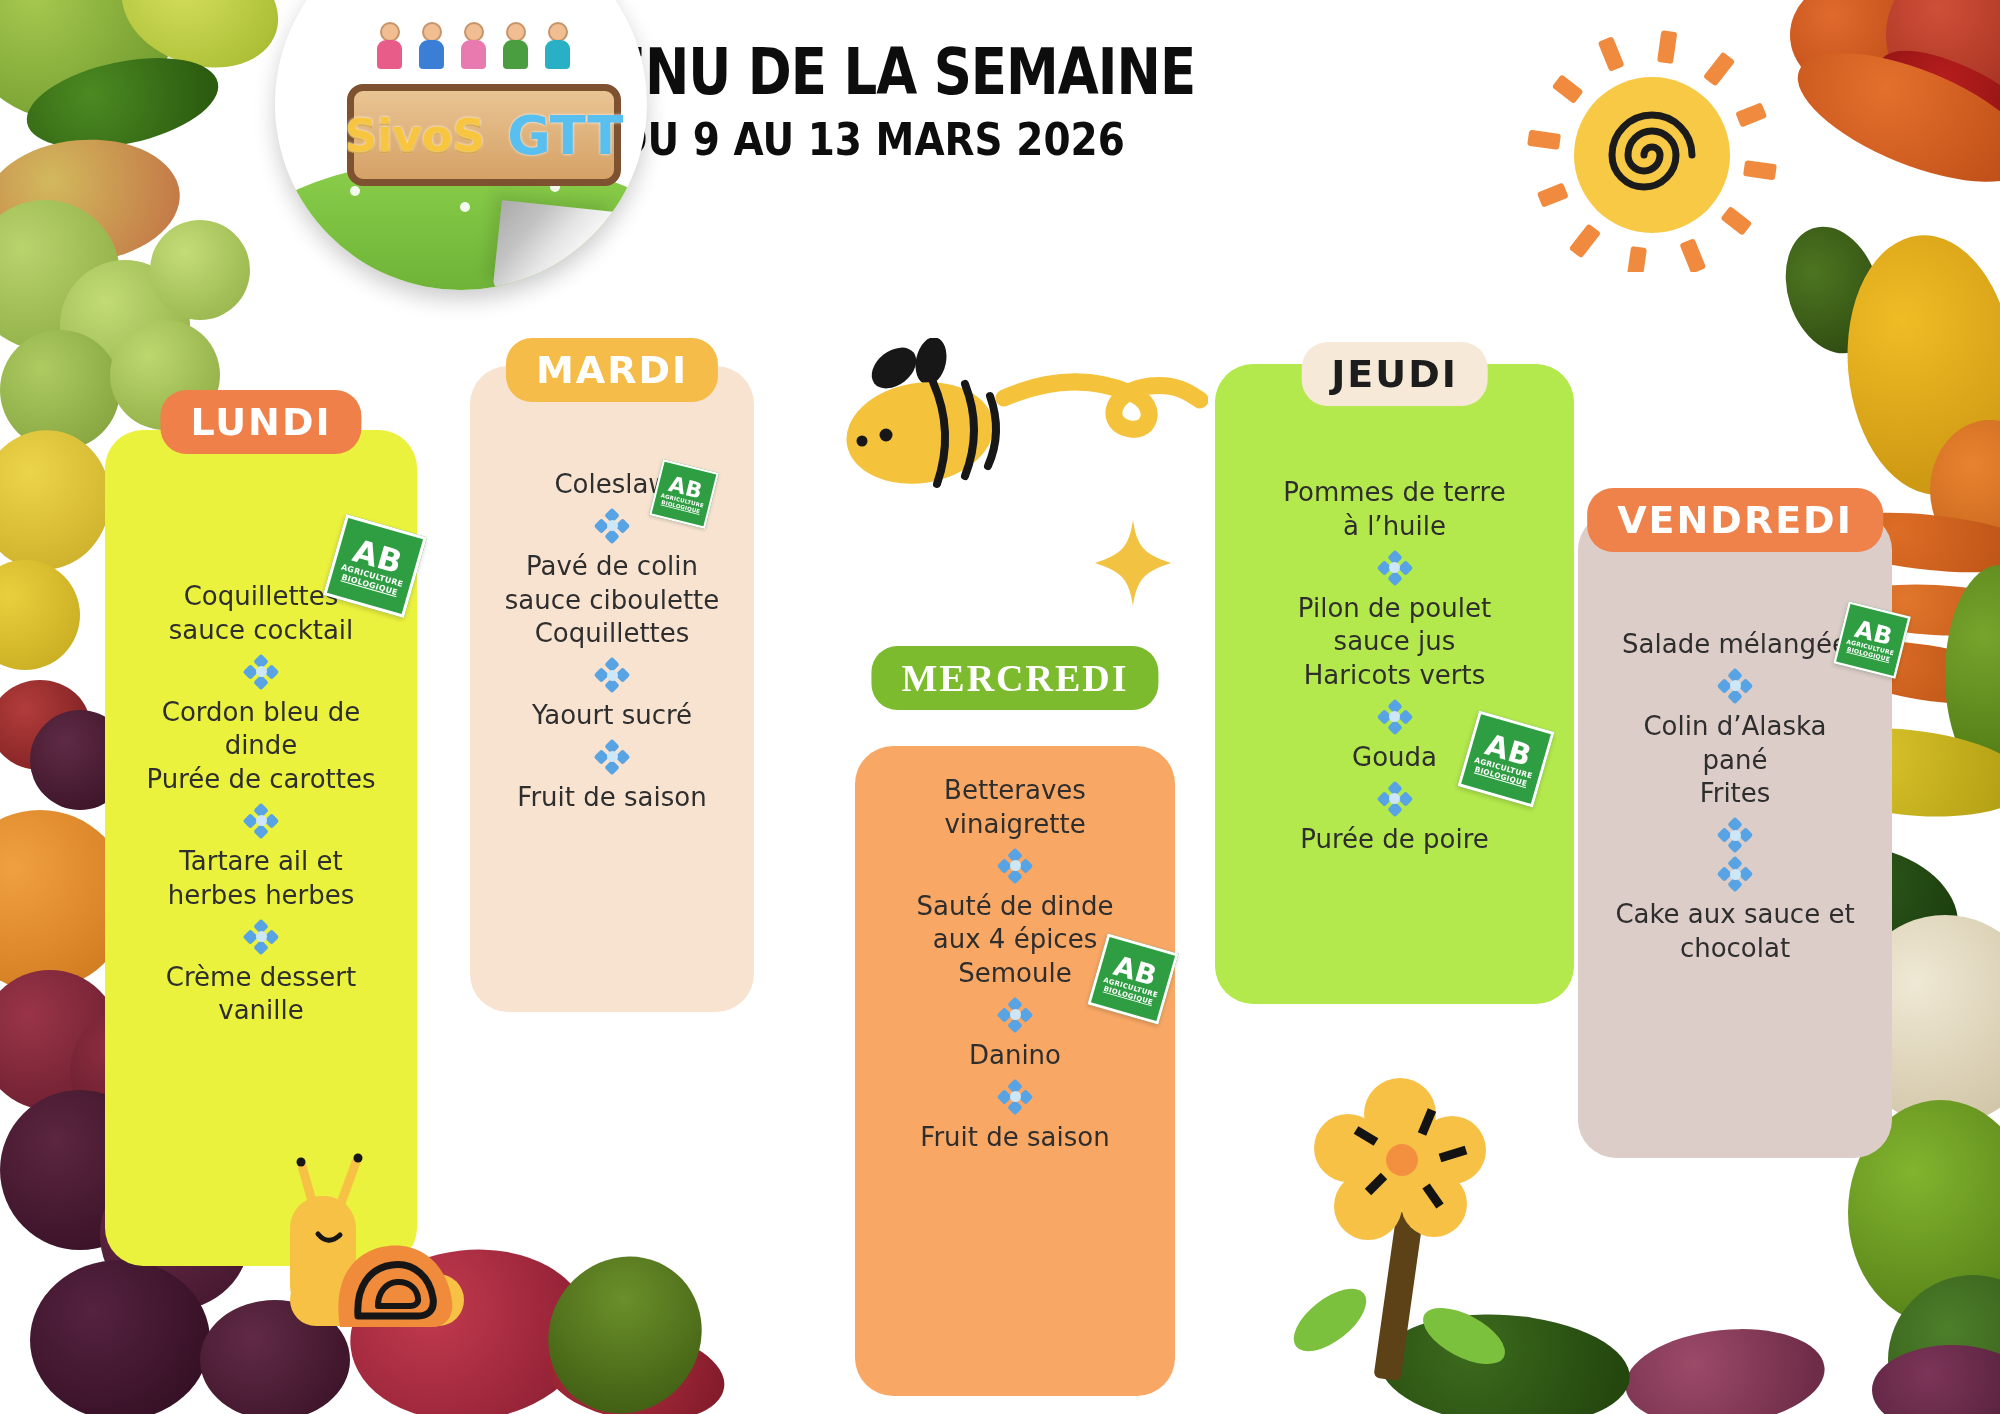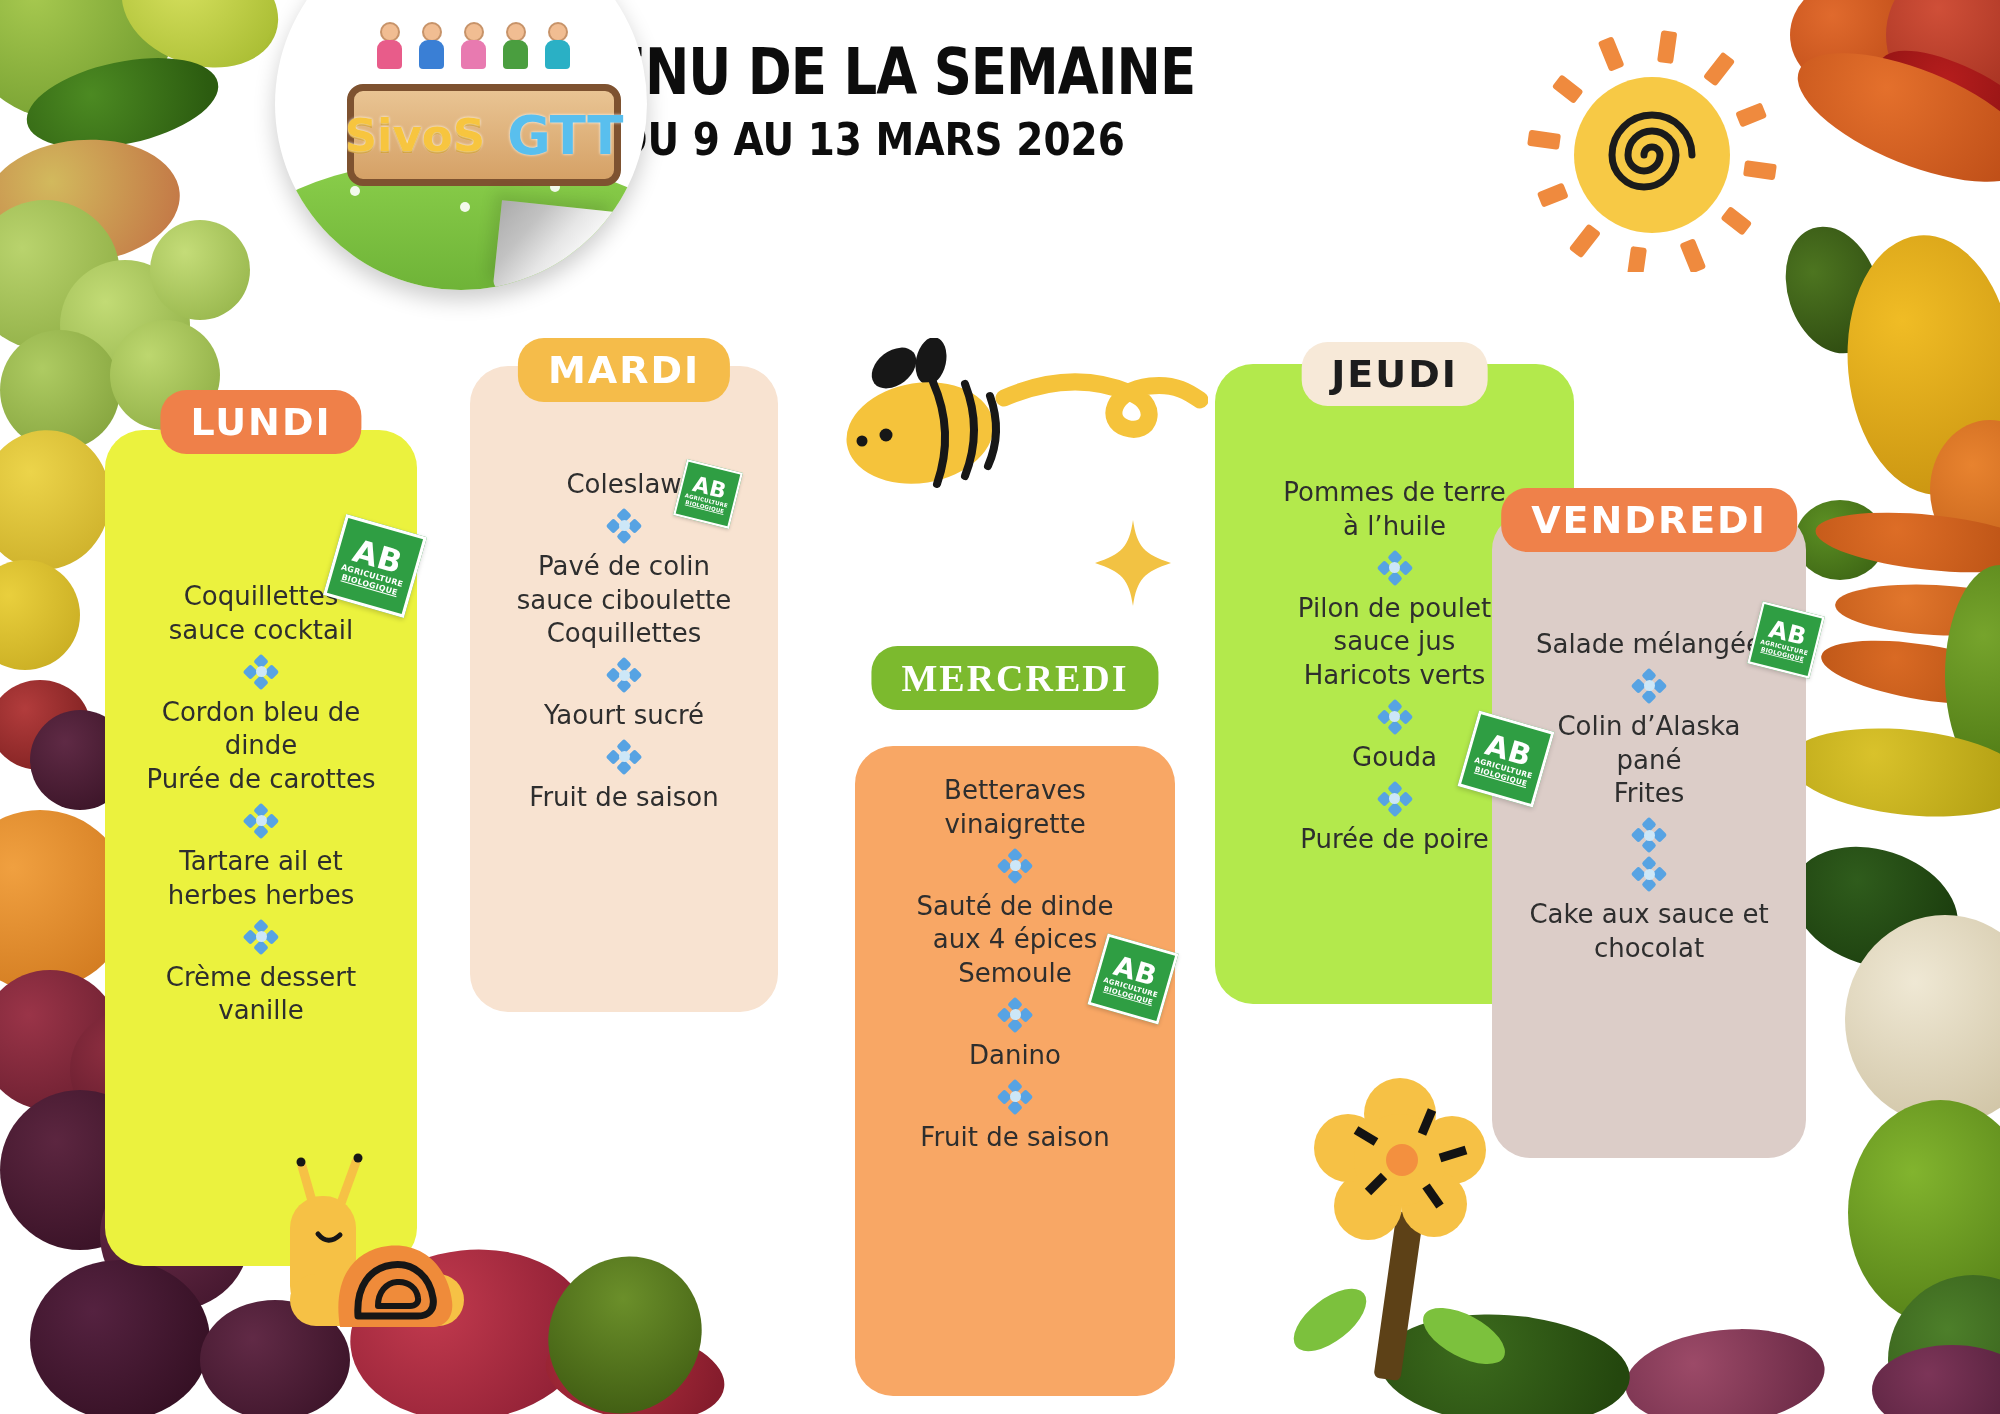--- a/index.html
+++ b/index.html
@@ -39,24 +39,24 @@
   .title-block{position:absolute;left:558px;top:34px;width:624px;text-align:center;z-index:3;color:#0d0d0d;}
   .main-title{font-size:53px;font-weight:700;letter-spacing:-1px;transform:scaleY(1.22);transform-origin:top center;white-space:nowrap;}
   .sub-title{margin-top:20px;font-size:39px;font-weight:700;letter-spacing:0;transform:scaleY(1.12);transform-origin:top center;white-space:nowrap;}
 
   
   .days{position:absolute;inset:0;z-index:5;}
   .day-card{position:absolute;border-radius:38px;box-sizing:border-box;padding-left:18px;padding-right:18px;}
   .day-pill{position:absolute;left:50%;transform:translateX(-50%);border-radius:26px;padding:10px 30px;
             font-size:38px;font-weight:700;letter-spacing:2px;white-space:nowrap;z-index:2;}
   .day-0{left:105px;top:430px;width:312px;height:836px;padding-top:150px;}
-  .day-1{left:470px;top:366px;width:308px;height:646px;padding-top:102px;}
+  .day-1{left:470px;top:366px;width:284px;height:646px;padding-top:102px;}
   .day-2{left:855px;top:746px;width:320px;height:650px;padding-top:28px;}
   .day-3{left:1215px;top:364px;width:359px;height:640px;padding-top:112px;}
-  .day-4{left:1492px;top:512px;width:314px;height:646px;padding-top:116px;}
+  .day-4{left:1578px;top:512px;width:314px;height:646px;padding-top:116px;}
   .day-0 .day-pill{top:-40px;}
   .day-1 .day-pill{top:-28px;}
   .day-2 .day-pill{top:-100px;font-family:Liberation Serif, serif;}
   .day-3 .day-pill{top:-22px;}
   .day-4 .day-pill{top:-24px;}
 
   .courses{display:flex;flex-direction:column;align-items:center;gap:9px;}
   .course{position:relative;width:100%;text-align:center;}
   .line{font-size:26px;line-height:1.3;color:#2e2e2e;white-space:nowrap;}
 

